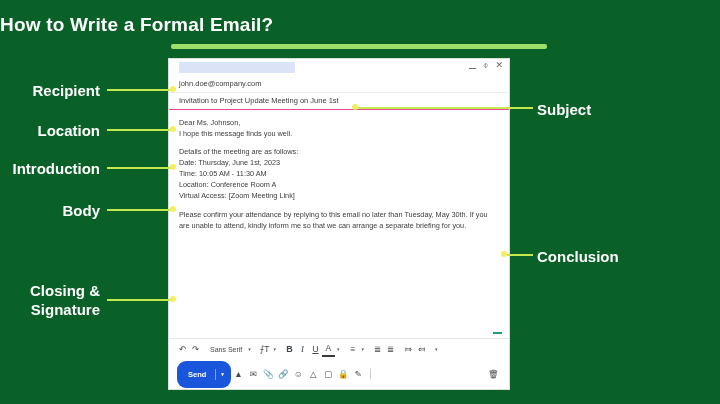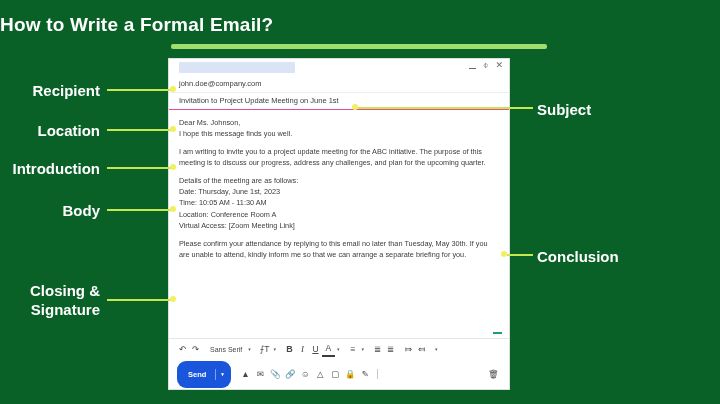--- a/index.html
+++ b/index.html
@@ -106,21 +106,20 @@
     gap: 0px;
   }
   .send-btn {
     display: flex; align-items: center;
     height: 27px;
     background: #1a56db;
     border-radius: 9px;
     color: #fff;
     font-size: 7.5px; font-weight: bold;
     padding: 0 0 0 11px;
-    margin-right: 7px;
   }
   .send-btn .label { padding-right: 9px; }
   .send-btn .divider { width: 1px; height: 11px; background: rgba(255,255,255,.45); }
   .send-btn .caret { padding: 0 7px 0 5px; font-size: 5px; }
   .icon-btn {
     width: 15px; height: 15px;
     display: flex; align-items: center; justify-content: center;
     color: #44484d; font-size: 8.5px;
   }
   .tool-sep { width: 1px; height: 10px; background: #c6c8ca; margin: 0 4px; }
@@ -167,21 +166,20 @@
   </div>
 
   <div class="field-row">john.doe@company.com</div>
   <div class="field-row subject">Invitation to Project Update Meeting on June 1st</div>
 
   <div class="body-area">
     <p>
       <span>Dear Ms. Johnson,</span><br>
       <span>I hope this message finds you well.</span>
     </p>
-    <p>I am writing to invite you to a project update meeting for the ABC initiative. The purpose of this meeting is to discuss our progress, address any challenges, and plan for the upcoming quarter.</p>
     <p>
       <span>Details of the meeting are as follows:</span><br>
       <span>Date: Thursday, June 1st, 2023</span><br>
       <span>Time: 10:05 AM - 11:30 AM</span><br>
       <span>Location: Conference Room A</span><br>
       <span>Virtual Access: [Zoom Meeting Link]</span>
     </p>
     <p>Please confirm your attendance by replying to this email no later than Tuesday, May 30th. If you are unable to attend, kindly inform me so that we can arrange a separate briefing for you.</p>
     <div class="resize-grip"></div>
   </div>

